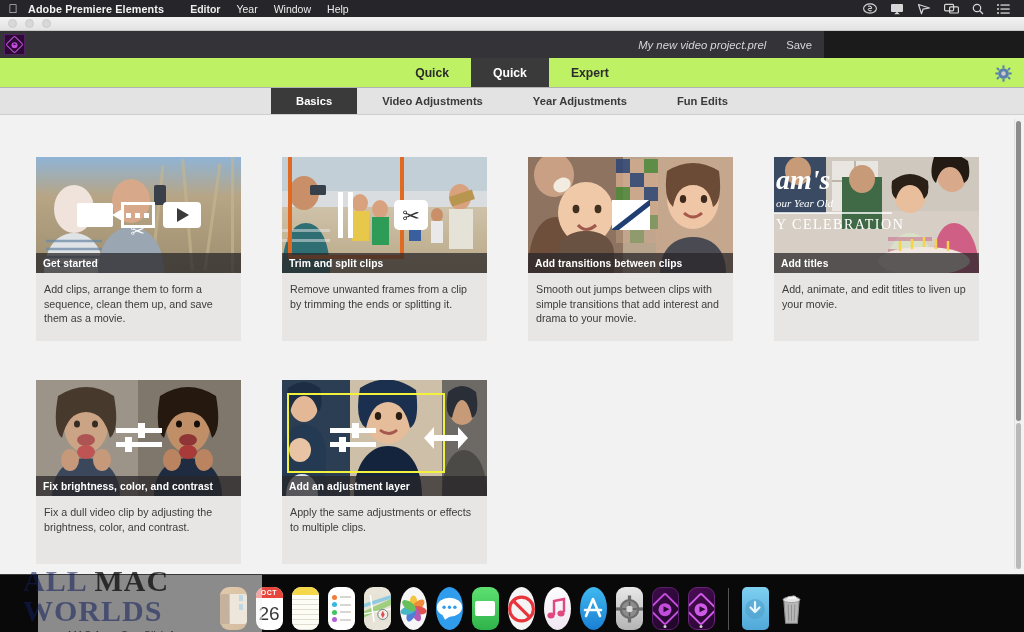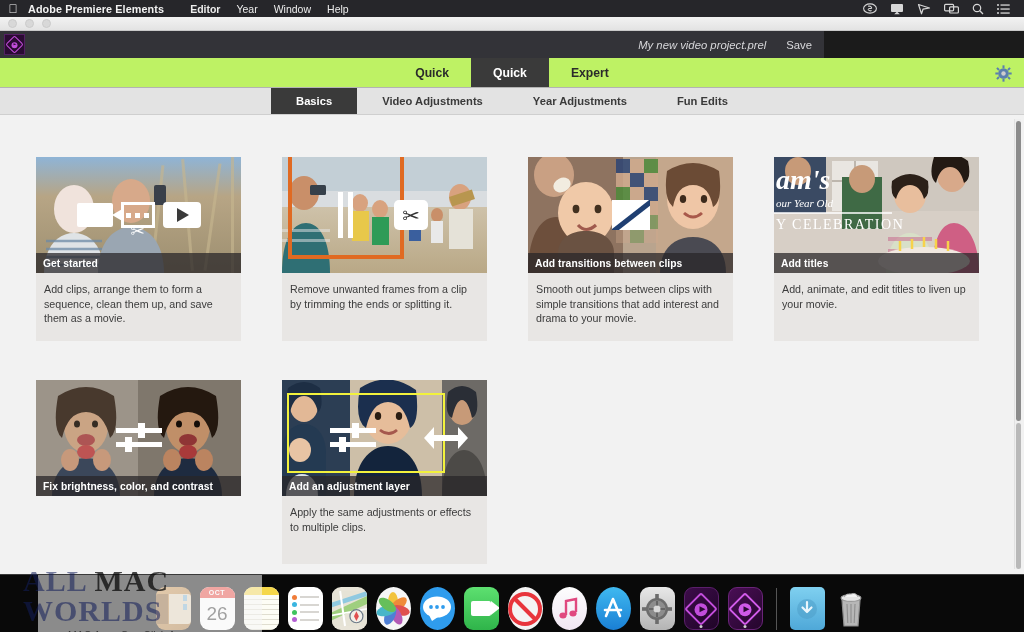--- a/index.html
+++ b/index.html
@@ -221,21 +221,21 @@
 
   
   .dock {
     position: absolute; left: 0; bottom: 0; width: 1024px; height: 58px;
     background: #090909;
     border-top: 1px solid #3a3a3a;
     display: flex; align-items: flex-end; justify-content: center;
     padding-bottom: 2px; gap: 9px;
   }
   .dockicon {
-    width: 35px; height: 43px; border-radius: 9px; position: relative;
+    width: 27px; height: 43px; border-radius: 9px; position: relative;
     display: flex; align-items: center; justify-content: center;
     font-size: 22px; overflow: hidden;
   }
   .dot-run { position: absolute; bottom: -6px; left: 50%; transform: translateX(-50%);
     width: 3px; height: 3px; border-radius: 50%; background: #cfcfcf; }
   .dock-sep { width: 1px; height: 42px; background: #555; margin: 0 4px; }
 
   
   .watermark {
     position: absolute; left: 0; bottom: 0; width: 262px; height: 57px;
@@ -442,20 +442,21 @@
             <rect x="168" y="36" width="24" height="10" fill="#b8964f" transform="rotate(-18 180 41)"></rect>
           </svg>
           <div class="frm-orange"></div>
           <div class="overlay-icons" style="justify-content:flex-start;padding-left:56px;gap:40px;">
             <div style="position:relative;width:16px;height:46px;">
               <div style="position:absolute;left:0;top:0;width:5px;height:46px;background:#fff;"></div>
               <div style="position:absolute;left:10px;top:0;width:5px;height:46px;background:#fff;"></div>
             </div>
             <div class="ic-scissors">✂</div>
           </div>
+          <div class="card-label">Trim and split clips</div>
         </div>
         <div class="card-desc">Remove unwanted frames from a clip by trimming the ends or splitting it.</div>
       </div>
 
       <div class="card">
         <div class="card-thumb">
           <svg class="ph" viewBox="0 0 205 116" preserveAspectRatio="none">
             <rect width="205" height="116" fill="#b9a48e"></rect>
             <rect x="0" y="0" width="95" height="116" fill="#8e7360"></rect>
             <ellipse cx="26" cy="18" rx="20" ry="22" fill="#c9a083"></ellipse>
@@ -578,20 +579,21 @@
           <div class="overlay-icons">
             <div class="ic-sliders">
               <div class="trk t1"></div>
                 <div class="trk t2"></div>
               <div class="knb k1"></div>
                 <div class="knb k2"></div>
             </div>
           </div>
           <div class="card-label">Fix brightness, color, and contrast</div>
         </div>
+        <div class="card-desc">Fix a dull video clip by adjusting the brightness, color, and contrast.</div>
       </div>
 
       <div class="card">
         <div class="card-thumb">
           <svg class="ph" viewBox="0 0 205 116" preserveAspectRatio="none">
             <rect width="205" height="116" fill="#8e8a86"></rect>
             <rect x="0" y="0" width="68" height="116" fill="#2c3e54"></rect>
             <rect x="68" y="0" width="92" height="116" fill="#cdbfa8"></rect>
             <rect x="160" y="0" width="45" height="116" fill="#6d6a66"></rect>
             <ellipse cx="22" cy="26" rx="14" ry="16" fill="#e2b896"></ellipse>

